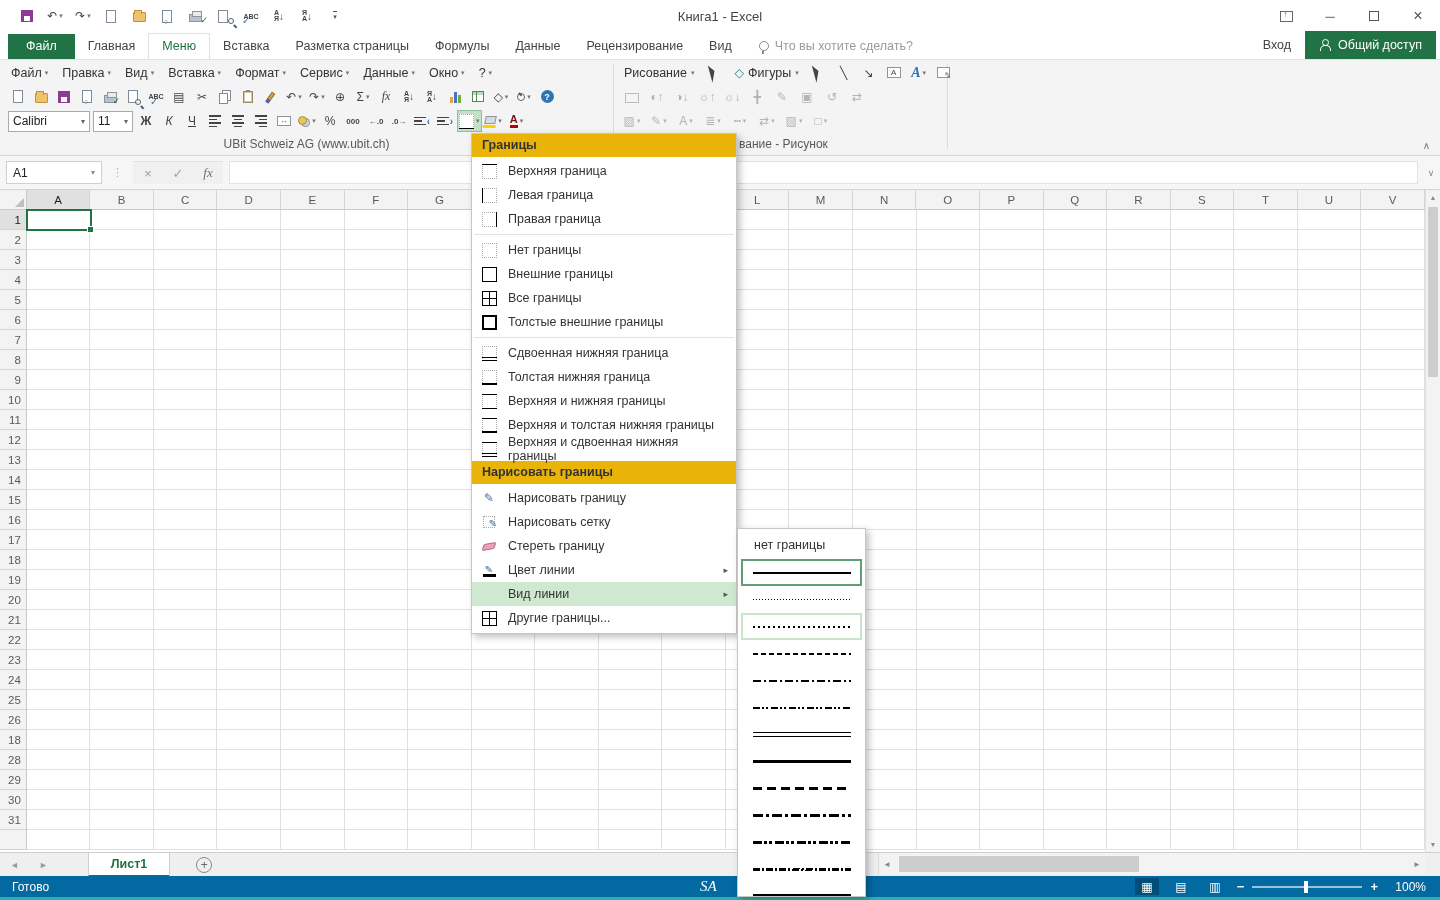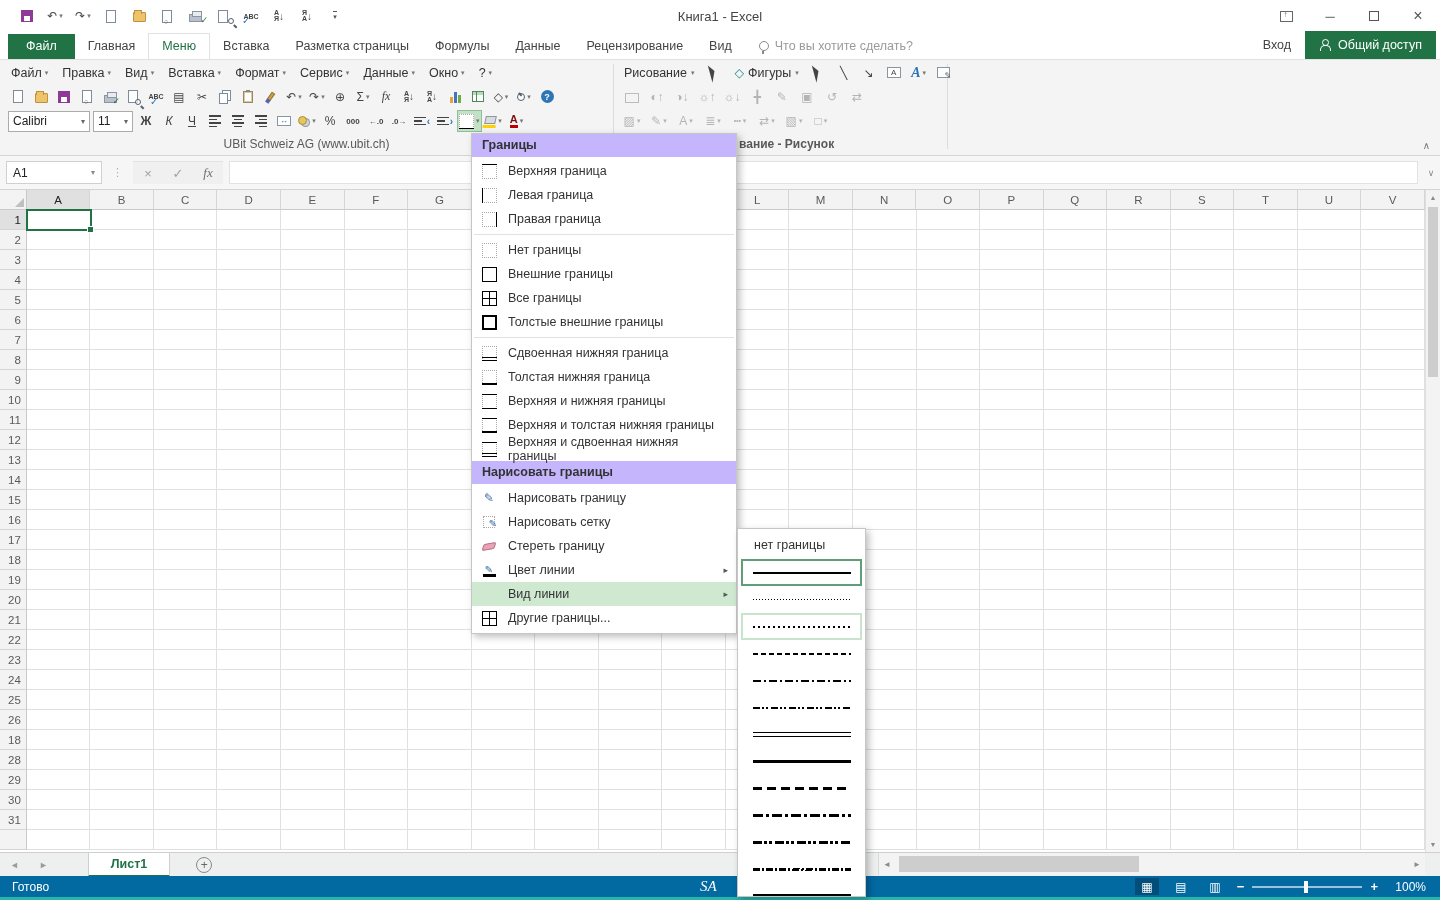--- a/index.html
+++ b/index.html
@@ -48,21 +48,21 @@
   .tb-btn.disabled * { color:#b4b4b4 !important; border-color:#bcbcbc !important; background-image:none; }
   .tb-label { font-size:12.5px; color:#333; display:flex; align-items:center; gap:4px; padding:2px 4px; }
   #stdbar { position:absolute; left:8px; top:25px; height:23px; display:flex; align-items:center; gap:3px; }
   #picbar { position:absolute; left:622px; top:25px; height:23px; display:flex; align-items:center; gap:5px; }
   #fmtbar { position:absolute; left:8px; top:48px; height:26px; display:flex; align-items:center; gap:3px; }
   #drawfmtbar { position:absolute; left:622px; top:48px; height:26px; display:flex; align-items:center; gap:7px; }
   .combo { background:#fff; border:1px solid #ababab; height:21px; display:flex; align-items:center; justify-content:space-between; padding:0 4px; font-size:12px; color:#222; }
   .combo .caret { font-size:8px; color:#666; }
   #labelrow { position:absolute; left:0; top:74px; width:1440px; height:21px; font-size:12px; color:#595959; }
   #label-left { position:absolute; left:0; width:613px; text-align:center; top:3px; }
-  #label-right { position:absolute; left:739px; top:3px;font-weight:bold; }
+  #label-right { position:absolute; left:739px; top:3px; }
   #rib-collapse { position:absolute; right:10px; bottom:4px; font-size:10px; color:#777; }
 
   
   .g-floppy { width:12px; height:12px; background:#8e3a96; position:relative; }
   .g-floppy::after { content:""; position:absolute; left:3px; top:6px; width:6px; height:5px; background:#fff; }
   .g-doc { width:10px; height:13px; background:#fff; border:1px solid #7e8c9a; }
   .g-clip::after { content:"○"; font-size:7px; color:#667; position:relative; left:1px; top:1px; }
   .g-folder { width:13px; height:10px; background:#edc36b; border:1px solid #c2913a; border-radius:1px; position:relative; margin-top:2px; }
   .g-folder::before { content:""; position:absolute; left:0; top:-3px; width:6px; height:3px; background:#edc36b; border:1px solid #c2913a; border-bottom:none; }
   .g-printer { width:13px; height:8px; background:#b9c2cc; border:1px solid #8a95a1; position:relative; margin-top:4px; }
@@ -176,21 +176,21 @@
   .sb-view.active { background:rgba(0,0,0,.25); }
   #zoomslider { display:flex; align-items:center; gap:8px; }
   #zs-track { width:110px; height:2px; background:rgba(255,255,255,.6); position:relative; }
   #zs-thumb { position:absolute; left:52px; top:-5px; width:4px; height:12px; background:#fff; }
   .zs-btn { font-size:13px; font-weight:bold; }
   #sb-zoom { width:38px; text-align:right; }
   #bottomstrip { position:absolute; left:0; top:897px; width:1440px; height:3px; background:#2ab3ab; }
 
   
   #bmenu { position:absolute; left:471px; top:133px; width:266px; background:#fff; border:1px solid #c6c6c6; box-shadow:3px 3px 7px rgba(0,0,0,.25); z-index:100; padding-bottom:3px; }
-  .m-title { height:23px; line-height:23px; background:#c4b5fd; font-weight:bold; font-size:12.5px; color:#333; padding-left:10px; margin-bottom:2px; }
+  .m-title { height:23px; line-height:23px; background:#eab308; font-weight:bold; font-size:12.5px; color:#333; padding-left:10px; margin-bottom:2px; }
   .m-item { height:24px; display:flex; align-items:center; padding-left:5px; padding-right:6px; font-size:12.5px; color:#333; position:relative; }
   .m-item.hl { background:#cfe8d0; }
   .mi-icon { width:24px; display:flex; justify-content:center; margin-right:7px; flex:none; }
   .m-sep { height:1px; background:#e2e2e2; margin:3px 2px; }
   .mi-sub { position:absolute; right:8px; font-size:9px; color:#555; }
 
   
   #lmenu { position:absolute; left:737px; top:528px; width:129px; height:369px; background:#fff; border:1px solid #c6c6c6; box-shadow:3px 3px 7px rgba(0,0,0,.25); z-index:110; padding-top:4px; overflow:hidden; }
   #lmenu-title { font-size:12.5px; color:#333; padding:5px 0 7px 16px; }
   .sm-item { height:27px; margin:0 3px; display:flex; align-items:center; justify-content:center; border:2px solid transparent; }

